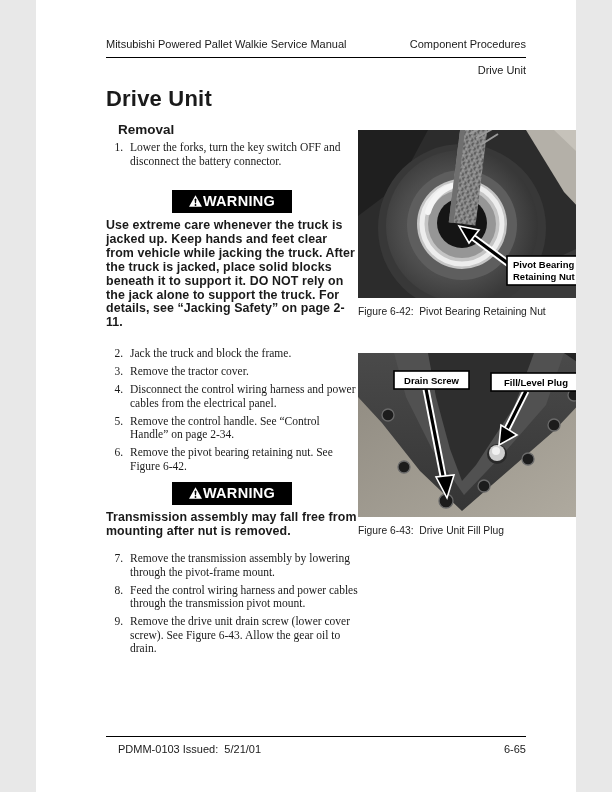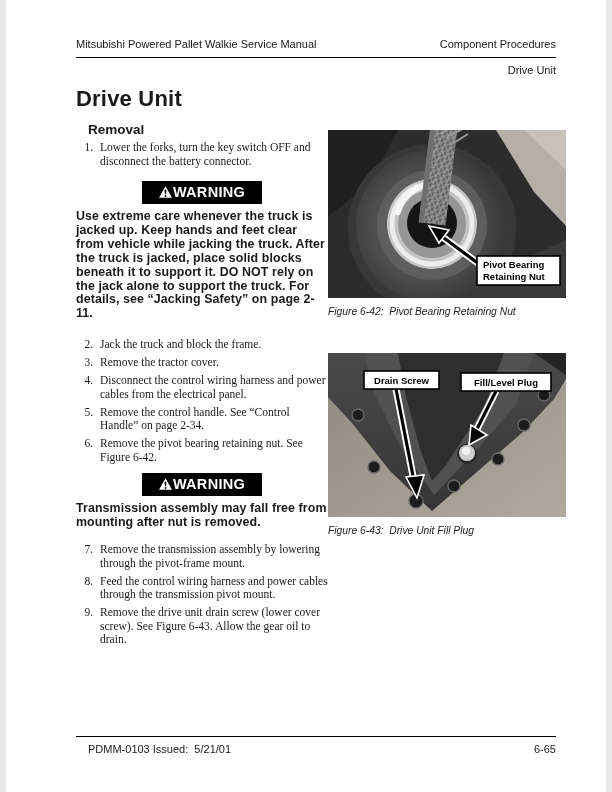--- a/index.html
+++ b/index.html
@@ -1,17 +1,17 @@
 <!DOCTYPE html>
 <html><head>
 <meta charset="utf-8">
 <style>
   html,body{margin:0;padding:0;background:#e8e8e8;}
   .page{
-    position:relative;width:600px;height:792px;background:#ffffff;
+    position:relative;width:540px;height:792px;background:#ffffff;
     margin:0 auto;overflow:hidden;color:#1a1a1a;
     font-family:"Liberation Sans",sans-serif;
   }
   
   .header{
     position:absolute;left:70px;right:50px;top:38px;
     display:flex;justify-content:space-between;
     font-size:11px;padding-bottom:7px;border-bottom:1.6px solid #000;
   }
   .subheader{
@@ -30,40 +30,40 @@
     position:absolute;left:70px;top:141px;width:252px;
   }
   .steps{margin:0;padding:0;}
   .step{
     display:flex;font-family:"Liberation Serif",serif;
     font-size:11.5px;line-height:13.5px;margin-bottom:4.5px;
   }
   .step-num{width:17px;text-align:right;margin-right:7px;flex:none;}
   .step-text{flex:1;}
   .warn-box{
-    background:#000;color:#fff;width:112px;margin:13px auto 6px auto;
+    background:#000;color:#fff;width:112px;margin:22px auto 6px auto;
     display:flex;align-items:center;justify-content:center;
     padding:3px 4px 4px 4px;
   }
   .warn-box .tri{width:13px;height:12px;margin-right:1px;flex:none;}
   .warn-label{font-size:14.5px;font-weight:bold;letter-spacing:.3px;}
   .warn-text{
     font-size:12.4px;font-weight:bold;line-height:13.9px;margin:0 0 0 0;
     letter-spacing:.1px;
   }
   .mt18{margin-top:17px;}
   .mt14{margin-top:13px;}
   .warn2-gap{margin-top:9px;}
   
   .figure{position:absolute;left:322px;width:238px;}
   .fig1{top:130px;}
   .fig2{top:353px;}
   .photo{display:block;width:238px;}
   .fig-caption{
-    font-size:10.3px;font-style:italic;margin-top:8px;white-space:pre;
+    font-size:10.3px;margin-top:8px;white-space:pre;
     color:#222;
   }
   .co-text{font:bold 9.5px "Liberation Sans",sans-serif;fill:#000;}
   
   .footer{
     position:absolute;left:70px;right:50px;top:736px;
     display:flex;justify-content:space-between;
     border-top:1px solid #000;padding-top:6px;font-size:11px;
   }
   .footer-left{white-space:pre;margin-left:12px;}

